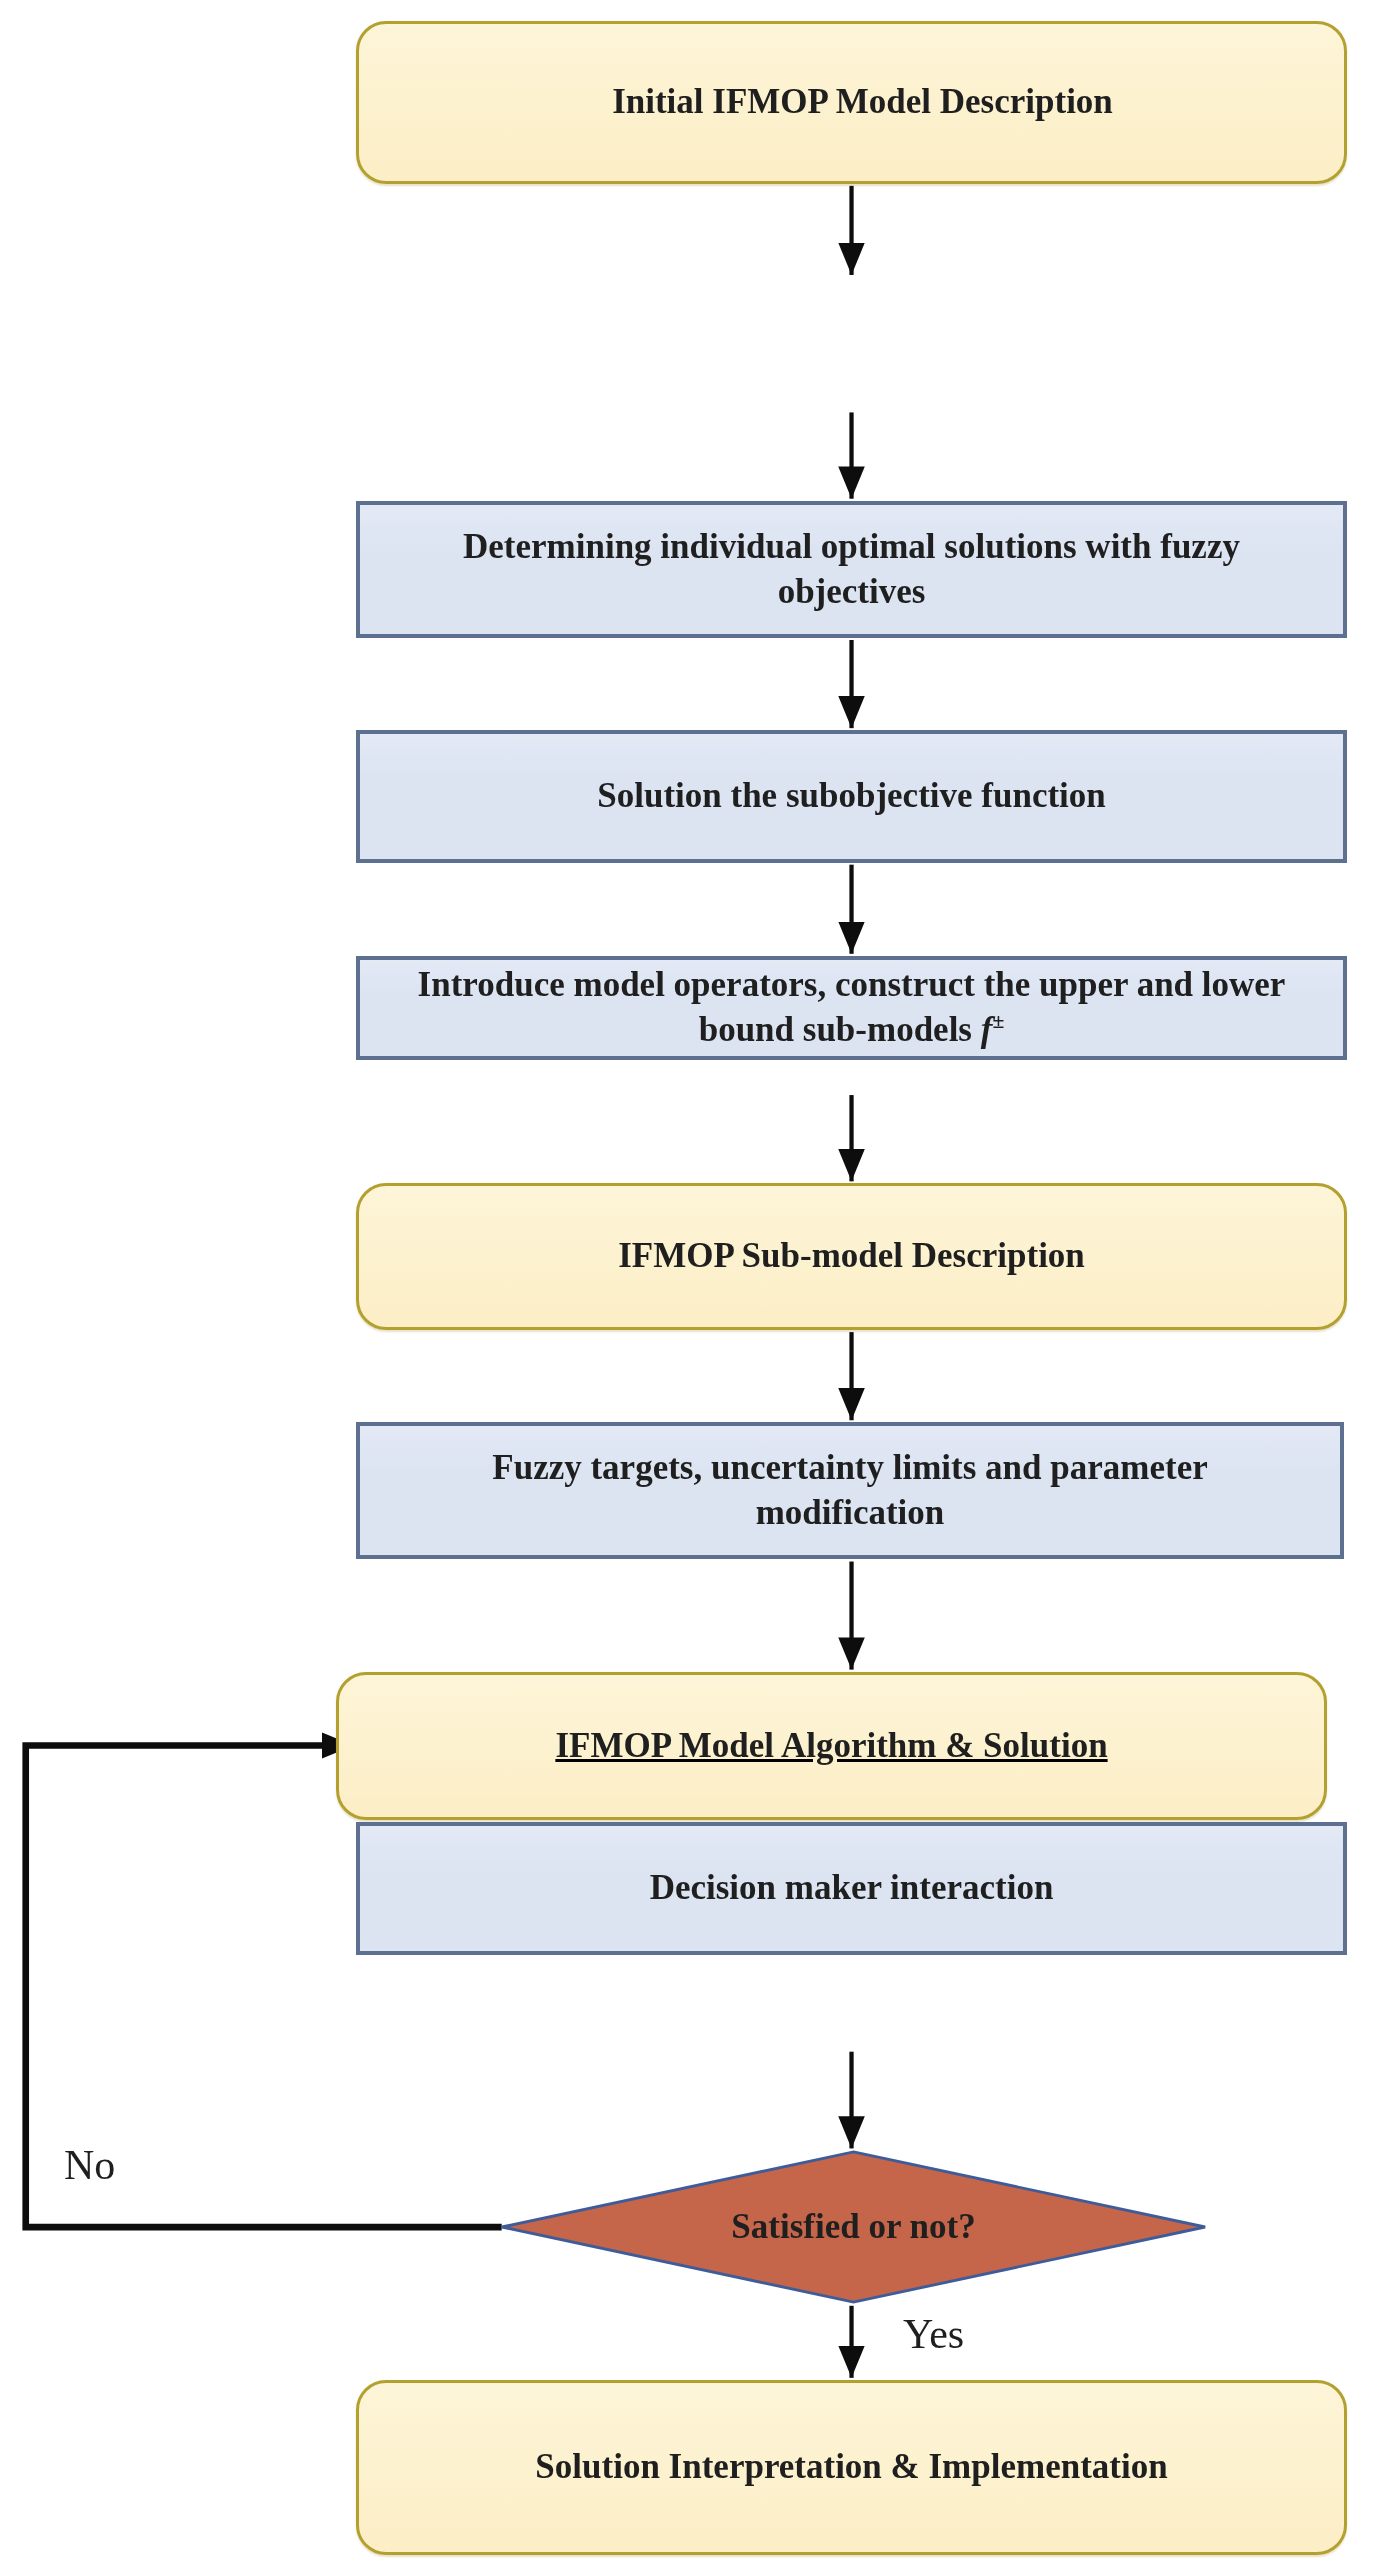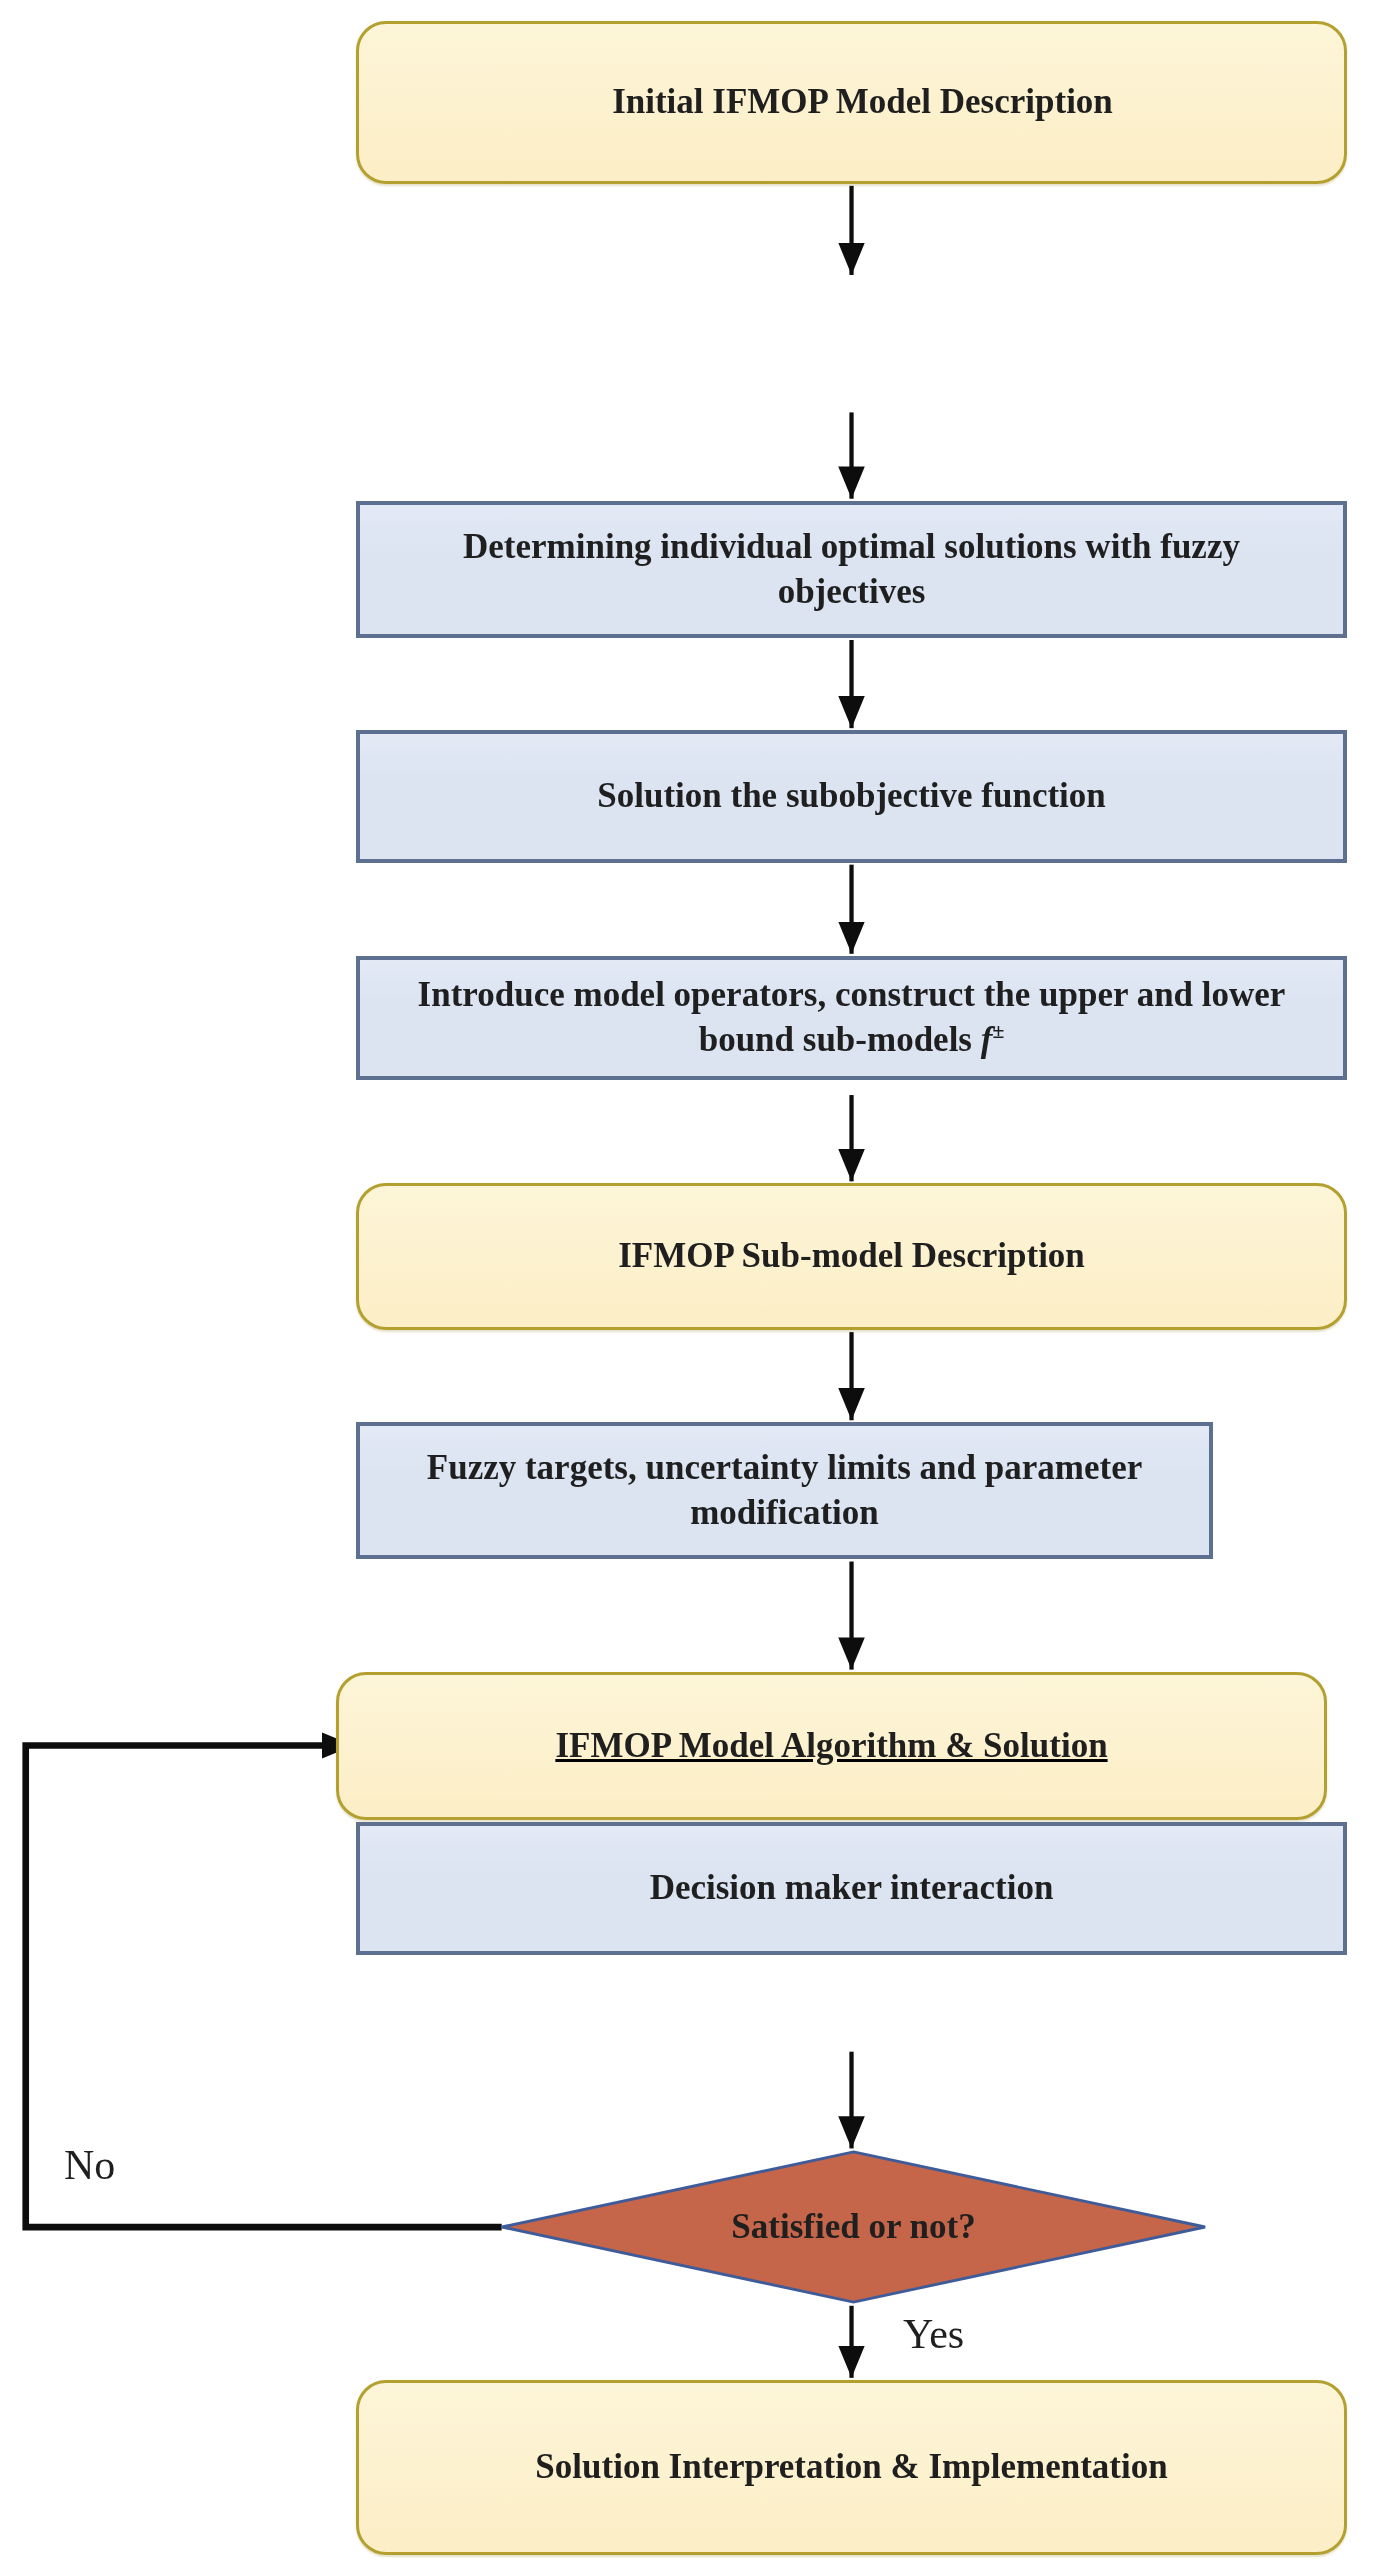--- a/index.html
+++ b/index.html
@@ -99,29 +99,29 @@
 
 
   <div class="node process" style="left:356px; top:501px; width:991px; height:137px;">
     <span class="label">Determining individual optimal solutions with fuzzy objectives</span>
   </div>
 
   <div class="node process" style="left:356px; top:730px; width:991px; height:133px;">
     <span class="label">Solution the subobjective function</span>
   </div>
 
-  <div class="node process" style="left:356px; top:956px; width:991px; height:124px;">
+  <div class="node process" style="left:356px; top:956px; width:991px; height:104px;">
     <span class="label"><span>Introduce model operators, construct the upper and lower bound sub-models</span>&nbsp;<span class="fvar">f</span><sup>±</sup></span>
   </div>
 
   <div class="node terminal" style="left:356px; top:1183px; width:991px; height:147px;">
     <span class="label">IFMOP Sub-model Description</span>
   </div>
 
-  <div class="node process" style="left:356px; top:1422px; width:857px; height:137px;">
+  <div class="node process" style="left:356px; top:1422px; width:988px; height:137px;">
     <span class="label">Fuzzy targets, uncertainty limits and parameter modification</span>
   </div>
 
   <div class="node terminal" style="left:336px; top:1672px; width:991px; height:148px;text-decoration:underline;">
     <span class="label">IFMOP Model Algorithm &amp; Solution</span>
   </div>
 
   <div class="node process" style="left:356px; top:1822px; width:991px; height:133px;">
     <span class="label">Decision maker interaction</span>
   </div>

